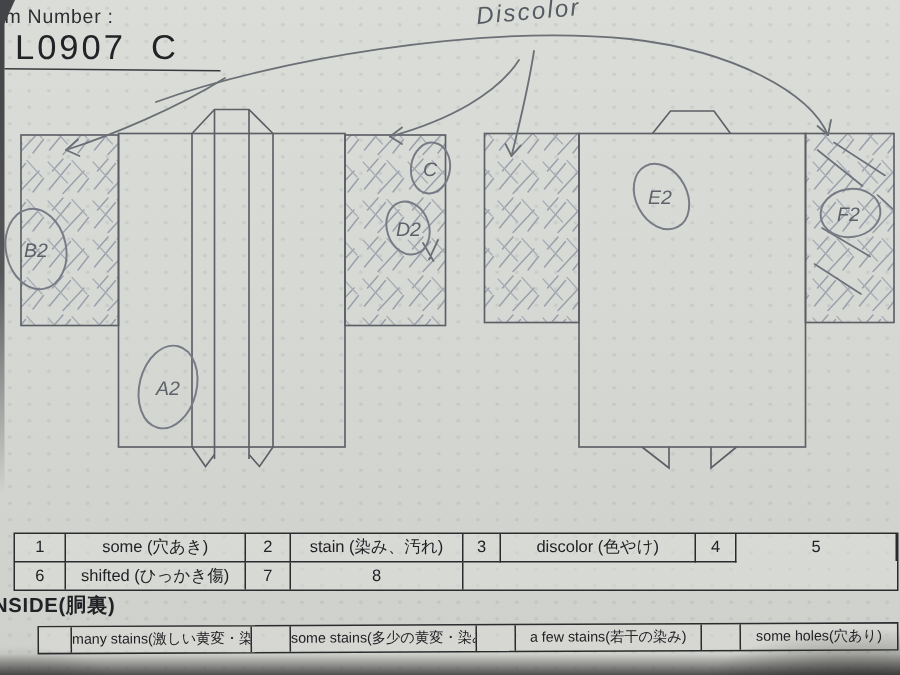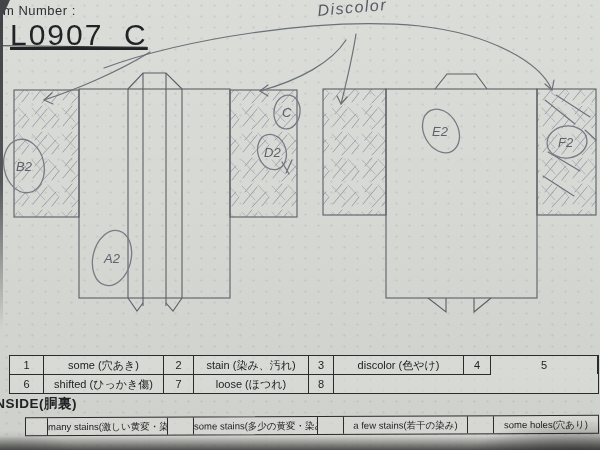--- a/index.html
+++ b/index.html
@@ -19,21 +19,21 @@
   .corner-tl{position:absolute;left:0;top:0;width:12px;height:24px;
     background:#434448;clip-path:polygon(0 0,10px 0,0 22px);}
   .edge-bottom{position:absolute;left:0;bottom:0;width:600px;height:14px;
     background:linear-gradient(to bottom,rgba(72,72,70,0) 0%,rgba(72,72,70,0.45) 50%,#50504e 100%);}
   .corner-br{position:absolute;right:-25px;bottom:-24px;width:170px;height:56px;
     background:radial-gradient(ellipse at 70% 100%,rgba(38,38,36,0.85),rgba(38,38,36,0) 70%);}
   .corner-bl{position:absolute;left:-20px;bottom:-20px;width:110px;height:40px;
     background:radial-gradient(ellipse at 30% 100%,rgba(50,50,48,0.55),rgba(50,50,48,0) 70%);}
 
   .item-label{position:absolute;left:-13px;top:3px;font-size:13px;letter-spacing:.5px;color:#2f2f33;white-space:pre;}
-  .item-value{position:absolute;left:10px;top:18px;font-size:30px;letter-spacing:2px;color:#232327;white-space:pre;text-decoration:underline;}
+  .item-value{position:absolute;left:10px;top:18px;font-size:23px;letter-spacing:2px;color:#232327;white-space:pre;}
   .item-underline{position:absolute;left:3px;top:46px;width:144px;border-top:1.6px solid #3a3a3e;transform:rotate(.5deg);}
 
   svg.diagram{position:absolute;left:0;top:0;}
 
   .defect-table{
     position:absolute;left:9px;top:355px;width:588px;
     display:grid;grid-template-columns:34px 120px 30px 115px 25px 130px 27px 107px;
     border:1.4px solid #2b2b2e;background:rgba(224,226,221,0.45);
     font-size:11px;line-height:18px;text-align:center;color:#222226;
   }
@@ -126,21 +126,20 @@
     <div class="cell">some (穴あき)</div>
     <div class="cell">2</div>
     <div class="cell">stain (染み、汚れ)</div>
     <div class="cell">3</div>
     <div class="cell">discolor (色やけ)</div>
     <div class="cell">4</div>
     <div class="cell lastrow">5</div>
     <div class="cell lastrow">6</div>
     <div class="cell lastrow">shifted (ひっかき傷)</div>
     <div class="cell lastrow">7</div>
-    <div class="cell lastrow">loose (ほつれ)</div>
     <div class="cell lastrow">8</div>
   </div>
 
   <div class="inside-title">INSIDE(胴裏)</div>
   <div class="inside-table">
     <div class="cell"></div>
     <div class="cell">many stains(激しい黄変・染み)</div>
     <div class="cell"></div>
     <div class="cell">some stains(多少の黄変・染み)</div>
     <div class="cell"></div>

